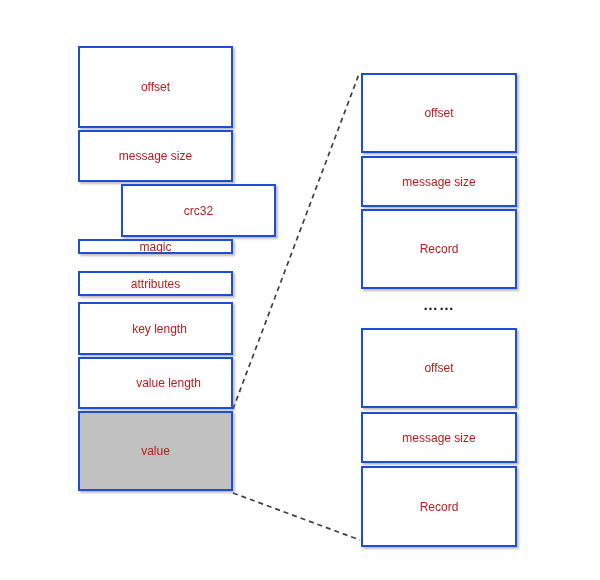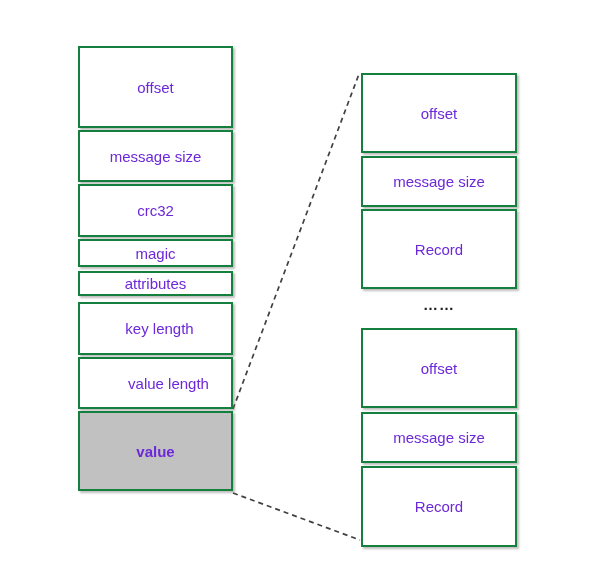--- a/index.html
+++ b/index.html
@@ -11,42 +11,41 @@
   .canvas {
     position: relative;
     width: 600px;
     height: 580px;
     background: #ffffff;
     overflow: hidden;
   }
   .box {
     position: absolute;
     box-sizing: border-box;
-    border: 2px solid #15803d;
+    border: 2px solid #1d4ed8;
     background: #ffffff;
-    color: #6d28d9;
+    color: #b91c1c;
     display: flex;
     align-items: center;
     justify-content: center;
-    font-size: 15px;
+    font-size: 12px;
     letter-spacing: 0px;
     box-shadow: 2px 2px 2px rgba(110,110,110,0.45);
   }
   .box.gray {
     background: #c1c1c1;
-    font-weight: bold;
   }
   .left-stack .box  { left: 78px;  width: 155px; }
   .right-stack .box { left: 361px; width: 156px; }
 
   
   .lf-0 { top: 46px;  height: 82px; }
   .lf-1 { top: 130px; height: 52px; }
-  .lf-2 { top: 184px; height: 53px; }
-  .lf-3 { top: 239px; height: 28px; }
+  .lf-2 { top: 184px; height: 53px; margin-left: 43px; }
+  .lf-3 { top: 239px; height: 15px; }
   .lf-4 { top: 271px; height: 25px; }
   .lf-5 { top: 302px; height: 53px; padding-left: 8px; }
   .lf-6 { top: 357px; height: 52px; padding-left: 26px; }
   .lf-7 { top: 411px; height: 80px; }
 
   
   .rt-0 { top: 73px;  height: 80px; }
   .rt-1 { top: 156px; height: 51px; }
   .rt-2 { top: 209px; height: 80px; }
 

